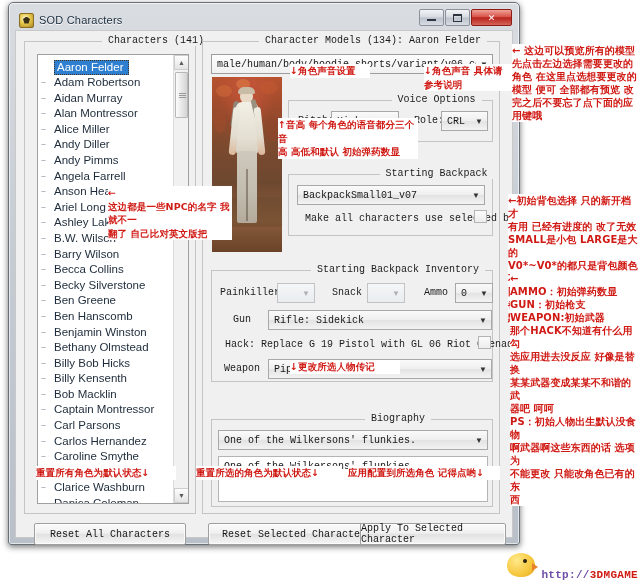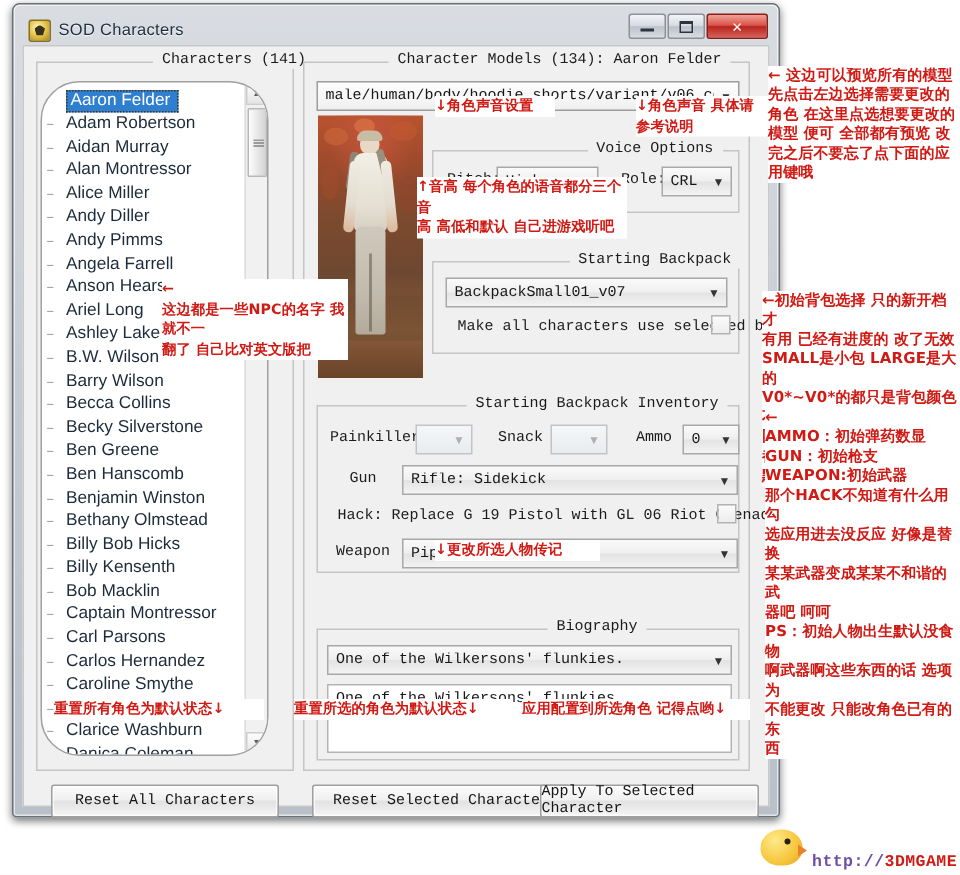--- a/index.html
+++ b/index.html
@@ -274,21 +274,21 @@
           </div>
         <div class="tb-btn close">✕</div>
       </div>
     </div>
 
     <div class="client">
 
       <div class="group" style="left:8px; top:10px; width:172px; height:473px;">
         <div class="legend">Characters  (141)</div>
 
-        <div class="listbox" style="left:2px; top:12px; width:152px; height:450px;border-radius:26px;">
+        <div class="listbox" style="left:12px; top:12px; width:152px; height:450px;">
           <div class="list-scrollwrap">
             <div class="list-items">
               <div class="list-item selected">Aaron Felder</div>
               <div class="list-item">Adam Robertson</div>
               <div class="list-item">Aidan Murray</div>
               <div class="list-item">Alan Montressor</div>
               <div class="list-item">Alice Miller</div>
               <div class="list-item">Andy Diller</div>
               <div class="list-item">Andy Pimms</div>
               <div class="list-item">Angela Farrell</div>
@@ -431,21 +431,21 @@
   <div class="anno" style="left:108px; top:186px; width:124px;">←
 这边都是一些NPC的名字 我就不一
 翻了 自己比对英文版把</div>
 
   <div class="anno" style="left:290px; top:64px; width:80px;">↓角色声音设置</div>
 
   <div class="anno" style="left:424px; top:64px; width:96px;">↓角色声音 具体请
 参考说明</div>
 
   <div class="anno" style="left:278px; top:118px; width:140px;">↑音高 每个角色的语音都分三个音
-高 高低和默认 自己进游戏听吧</div>
+高 高低和默认 初始弹药数显</div>
 
   <div class="anno" style="left:290px; top:360px; width:110px;">↓更改所选人物传记</div>
 
   <div class="anno" style="left:36px; top:466px; width:140px;">重置所有角色为默认状态↓</div>
 
   <div class="anno" style="left:196px; top:466px; width:146px;">重置所选的角色为默认状态↓</div>
 
   <div class="anno" style="left:348px; top:466px; width:152px;">应用配置到所选角色 记得点哟↓</div>
 
   <div class="anno bold2" style="left:512px; top:44px; width:128px;">←  这边可以预览所有的模型

